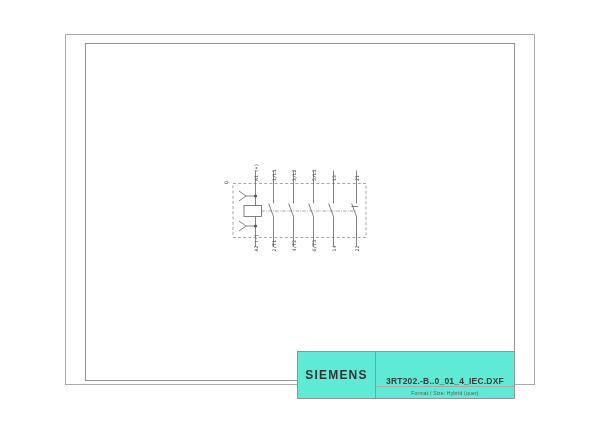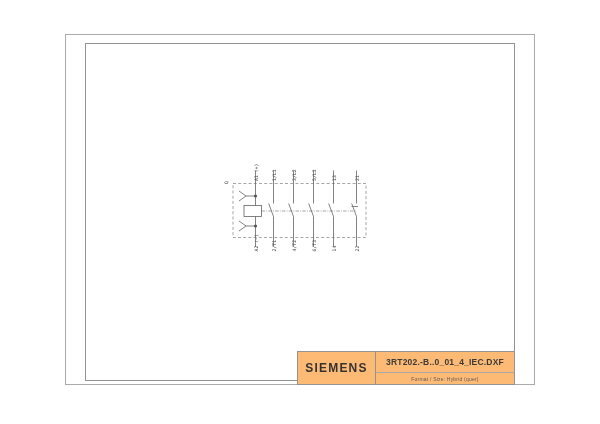--- a/index.html
+++ b/index.html
@@ -9,34 +9,34 @@
   }
   .outer-border{
     position:absolute;left:65px;top:34px;width:470px;height:351px;
     border:1px solid #ababab;box-sizing:border-box;
   }
   .inner-frame{
     position:absolute;left:85px;top:43px;width:430px;height:338px;
     border:1px solid #939393;box-sizing:border-box;
   }
   .title-block{
-    position:absolute;left:297px;top:351px;width:218px;height:34px;
-    border:1px solid #939393;box-sizing:border-box;background:#fdba74;
+    position:absolute;left:297px;top:351px;width:218px;height:48px;
+    border:1px solid #939393;box-sizing:border-box;background:#5eead4;
     display:flex;
   }
   .brand-cell{
     width:78px;border-right:1px solid #939393;box-sizing:border-box;
     display:flex;align-items:center;justify-content:center;
   }
   .brand-text{
     font-size:12px;font-weight:bold;letter-spacing:1.2px;color:#333;
   }
   .name-cell{flex:1;display:flex;flex-direction:column;}
   .drawing-name-row{
-    flex:1;display:flex;align-items:center;justify-content:center;
+    flex:1;display:flex;align-items:flex-end;justify-content:center;
     border-bottom:1px solid #a8a8a8;box-sizing:border-box;
   }
   .drawing-name{
     font-size:8.5px;font-weight:bold;letter-spacing:0.2px;color:#3a3a3a;white-space:nowrap;
   }
   .format-row{
     height:11px;display:flex;align-items:center;justify-content:center;
   }
   .format-note{
     font-size:5px;color:#5a5a5a;letter-spacing:0.2px;white-space:nowrap;

